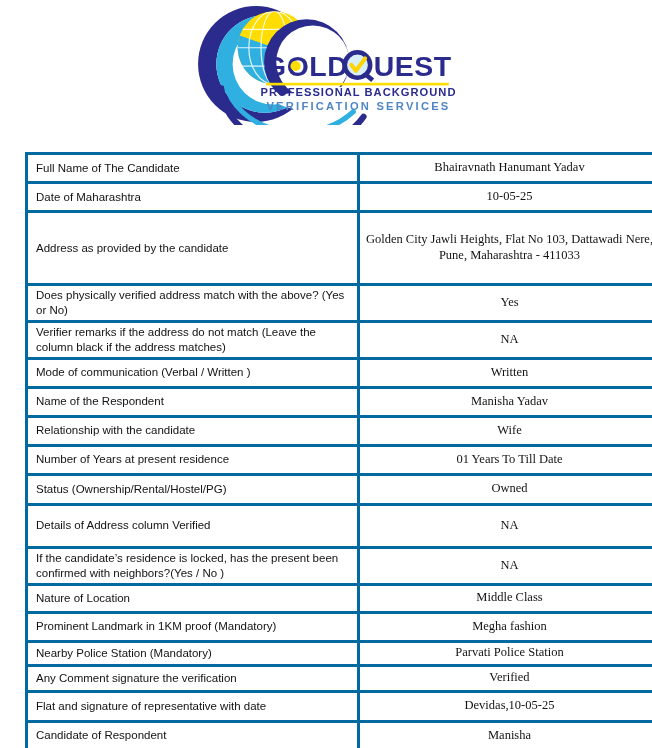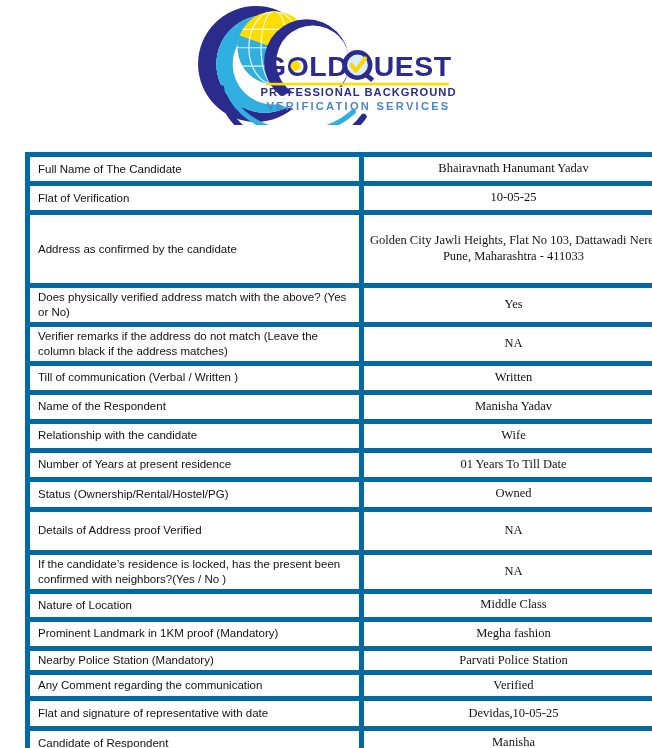--- a/index.html
+++ b/index.html
@@ -17,21 +17,21 @@
     height: 122px;
   }
   table.form {
     border-collapse: collapse;
     table-layout: fixed;
     width: 604px;
     margin: 27px 0 0 25px;
     border: 2px solid #000;
   }
   table.form td {
-    border: 5px solid #0369a1;
+    border: 3px solid #0369a1;
     vertical-align: middle;
     overflow: hidden;
   }
   td.lbl {
     width: 315px;
     padding: 2px 6px 2px 8px;
     font-family: "Liberation Sans", sans-serif;
     font-size: 11.5px;
     line-height: 1.3;
     color: #121212;
@@ -99,77 +99,77 @@
     </svg>
   </div>
 
   <table class="form">
     <tbody>
       <tr style="height:29px">
         <td class="lbl">Full Name of The Candidate</td>
         <td class="val">Bhairavnath Hanumant Yadav</td>
       </tr>
       <tr style="height:29px">
-        <td class="lbl">Flat of Verification</td>
+        <td class="lbl">Date of Maharashtra</td>
         <td class="val">10-05-25</td>
       </tr>
       <tr style="height:73px">
-        <td class="lbl">Address as confirmed by the candidate</td>
+        <td class="lbl">Address as provided by the candidate</td>
         <td class="val">Golden City Jawli Heights, Flat No 103, Dattawadi Nere, Pune, Maharashtra - 411033</td>
       </tr>
       <tr style="height:31px">
         <td class="lbl">Does physically verified address match with the above? (Yes or No)</td>
         <td class="val">Yes</td>
       </tr>
       <tr style="height:31px">
         <td class="lbl">Verifier remarks if the address do not match (Leave the column black if the address matches)</td>
         <td class="val">NA</td>
       </tr>
       <tr style="height:29px">
-        <td class="lbl">Till of communication (Verbal / Written )</td>
+        <td class="lbl">Mode of communication (Verbal / Written )</td>
         <td class="val">Written</td>
       </tr>
       <tr style="height:29px">
         <td class="lbl">Name of the Respondent</td>
         <td class="val">Manisha Yadav</td>
       </tr>
       <tr style="height:29px">
         <td class="lbl">Relationship with the candidate</td>
         <td class="val">Wife</td>
       </tr>
       <tr style="height:29px">
         <td class="lbl">Number of Years at present residence</td>
         <td class="val">01 Years To Till Date</td>
       </tr>
       <tr style="height:30px">
         <td class="lbl">Status (Ownership/Rental/Hostel/PG)</td>
         <td class="val">Owned</td>
       </tr>
       <tr style="height:43px">
-        <td class="lbl">Details of Address proof Verified</td>
+        <td class="lbl">Details of Address column Verified</td>
         <td class="val">NA</td>
       </tr>
       <tr style="height:32px">
         <td class="lbl">If the candidate’s residence is locked, has the present been confirmed with neighbors?(Yes / No )</td>
         <td class="val">NA</td>
       </tr>
       <tr style="height:28px">
         <td class="lbl">Nature of Location</td>
         <td class="val">Middle Class</td>
       </tr>
       <tr style="height:29px">
         <td class="lbl">Prominent Landmark in 1KM proof (Mandatory)</td>
         <td class="val">Megha fashion</td>
       </tr>
       <tr style="height:24px">
         <td class="lbl">Nearby Police Station (Mandatory)</td>
         <td class="val">Parvati Police Station</td>
       </tr>
       <tr style="height:26px">
-        <td class="lbl">Any Comment regarding the communication</td>
+        <td class="lbl">Any Comment signature the verification</td>
         <td class="val">Verified</td>
       </tr>
       <tr style="height:30px">
         <td class="lbl">Flat and signature of representative with date</td>
         <td class="val">Devidas,10-05-25</td>
       </tr>
       <tr style="height:29px">
         <td class="lbl">Candidate of Respondent</td>
         <td class="val">Manisha</td>
       </tr>

